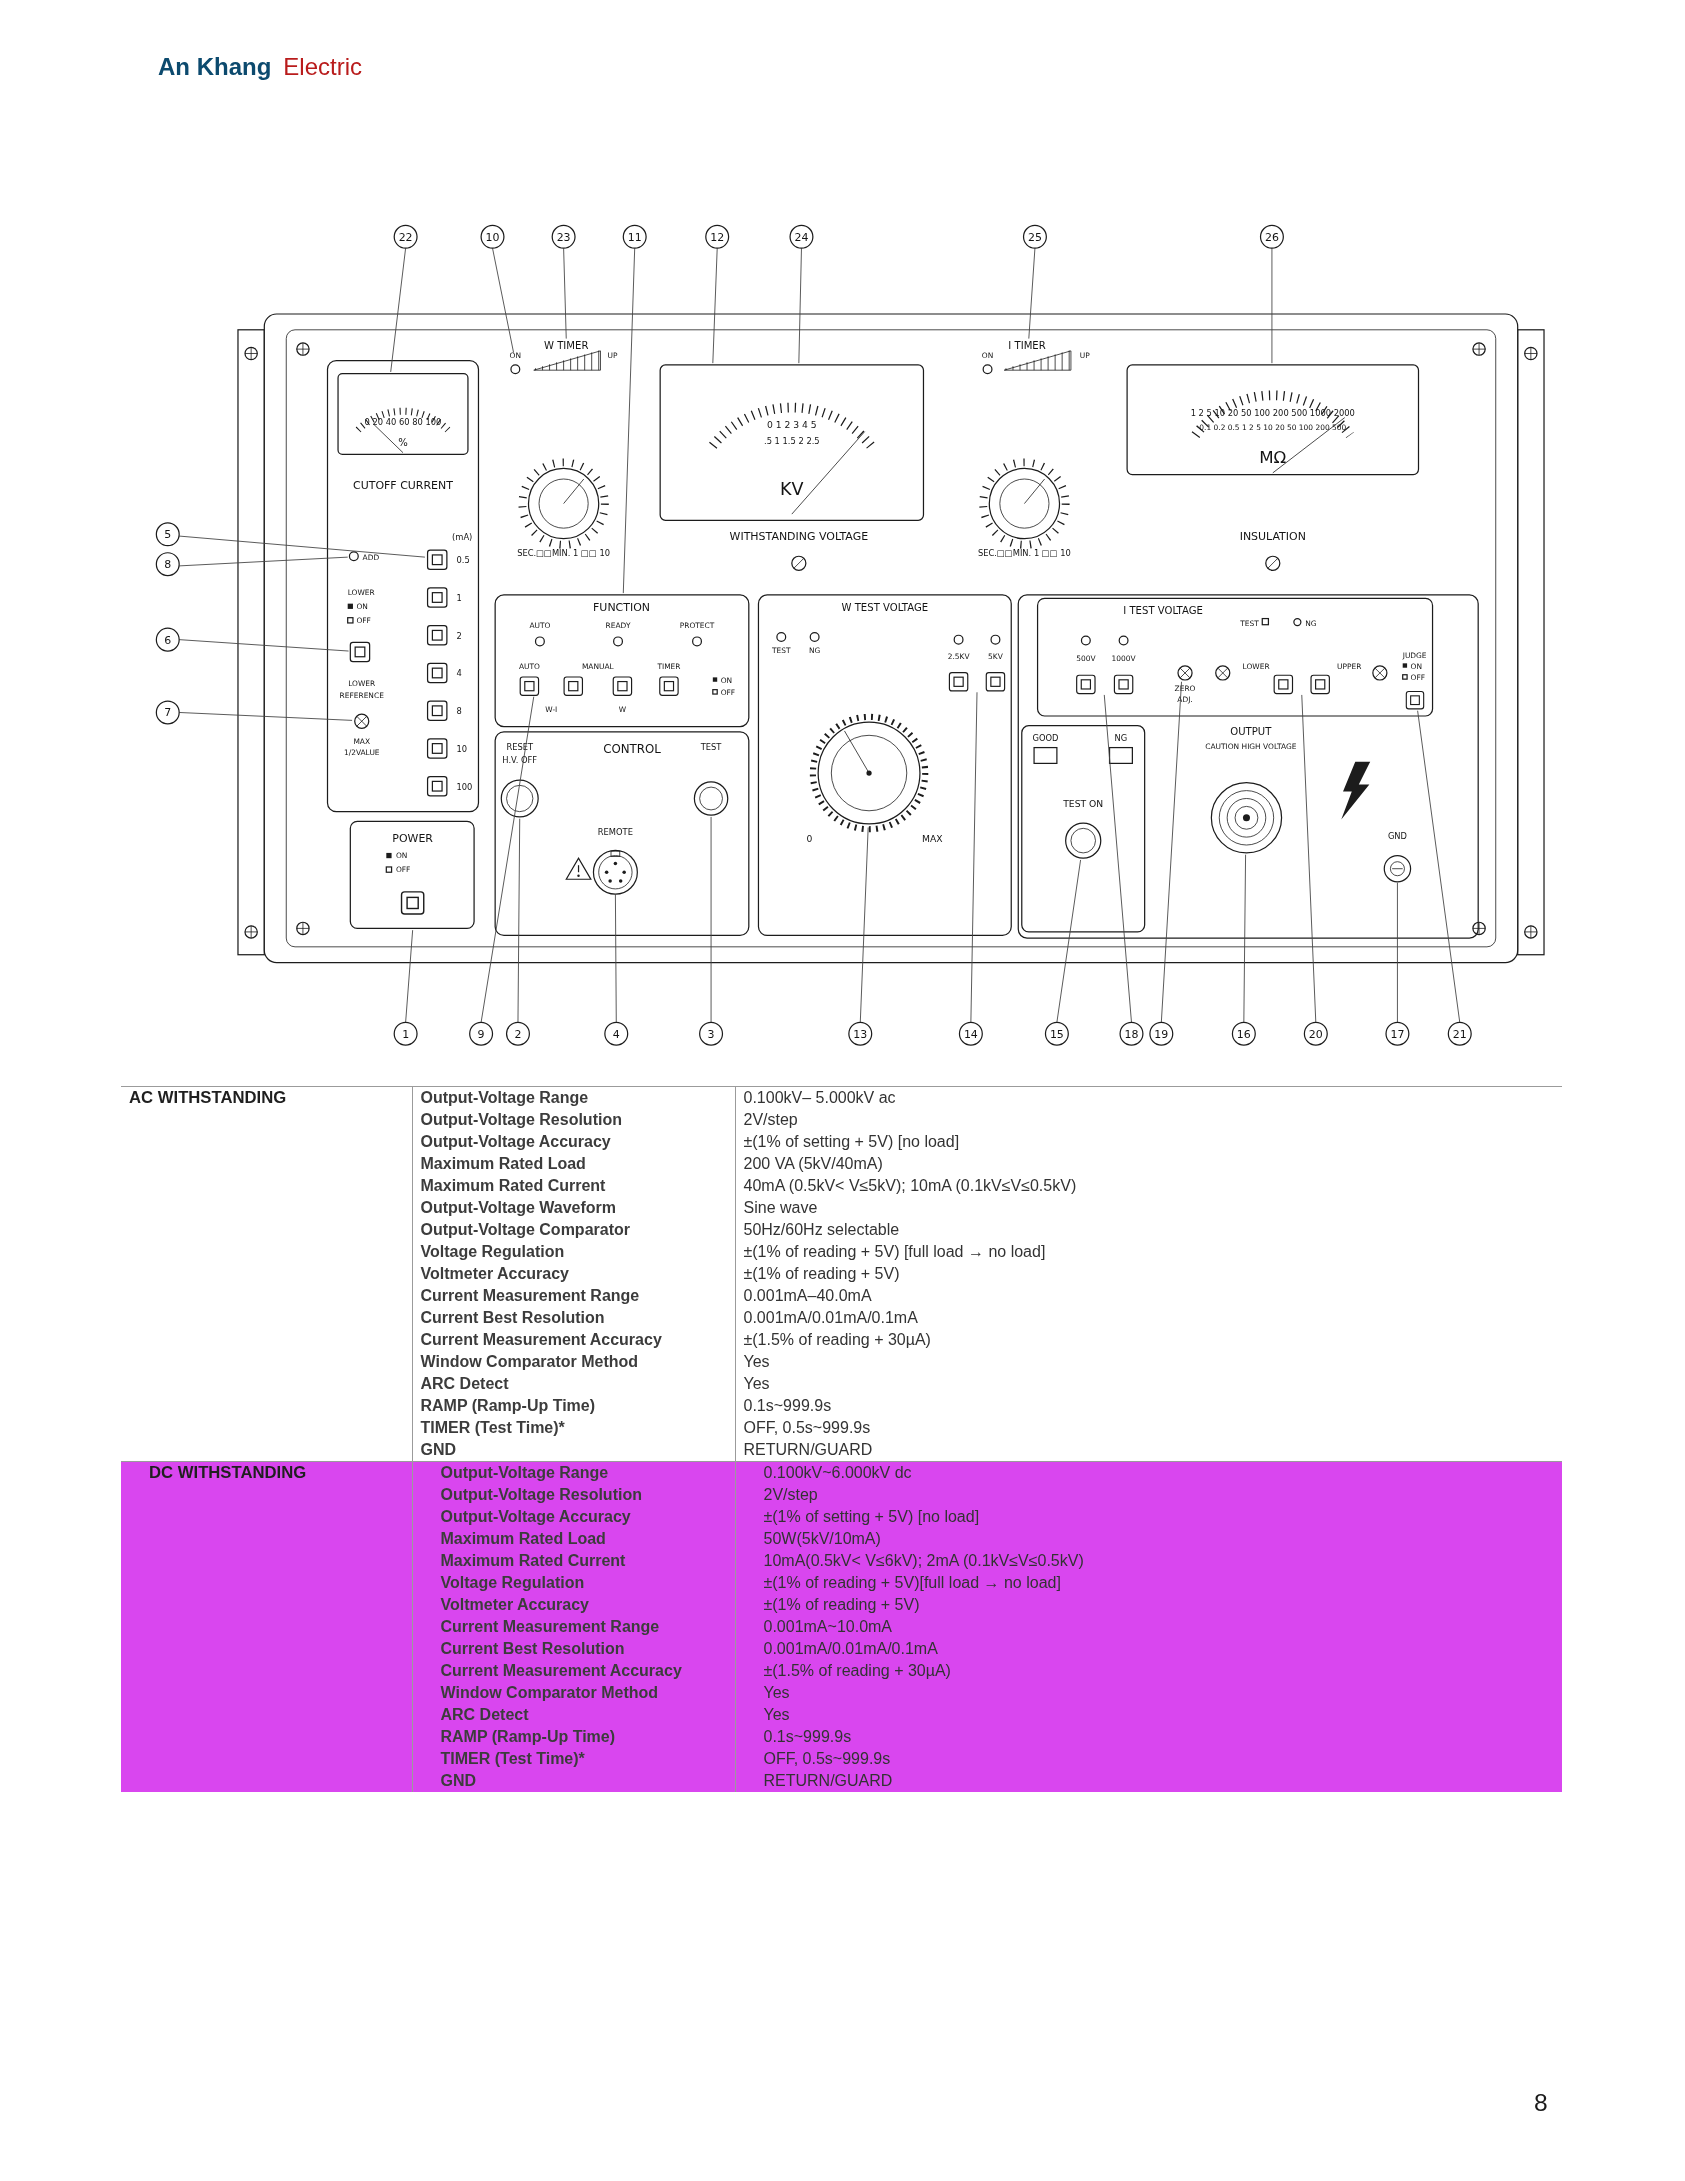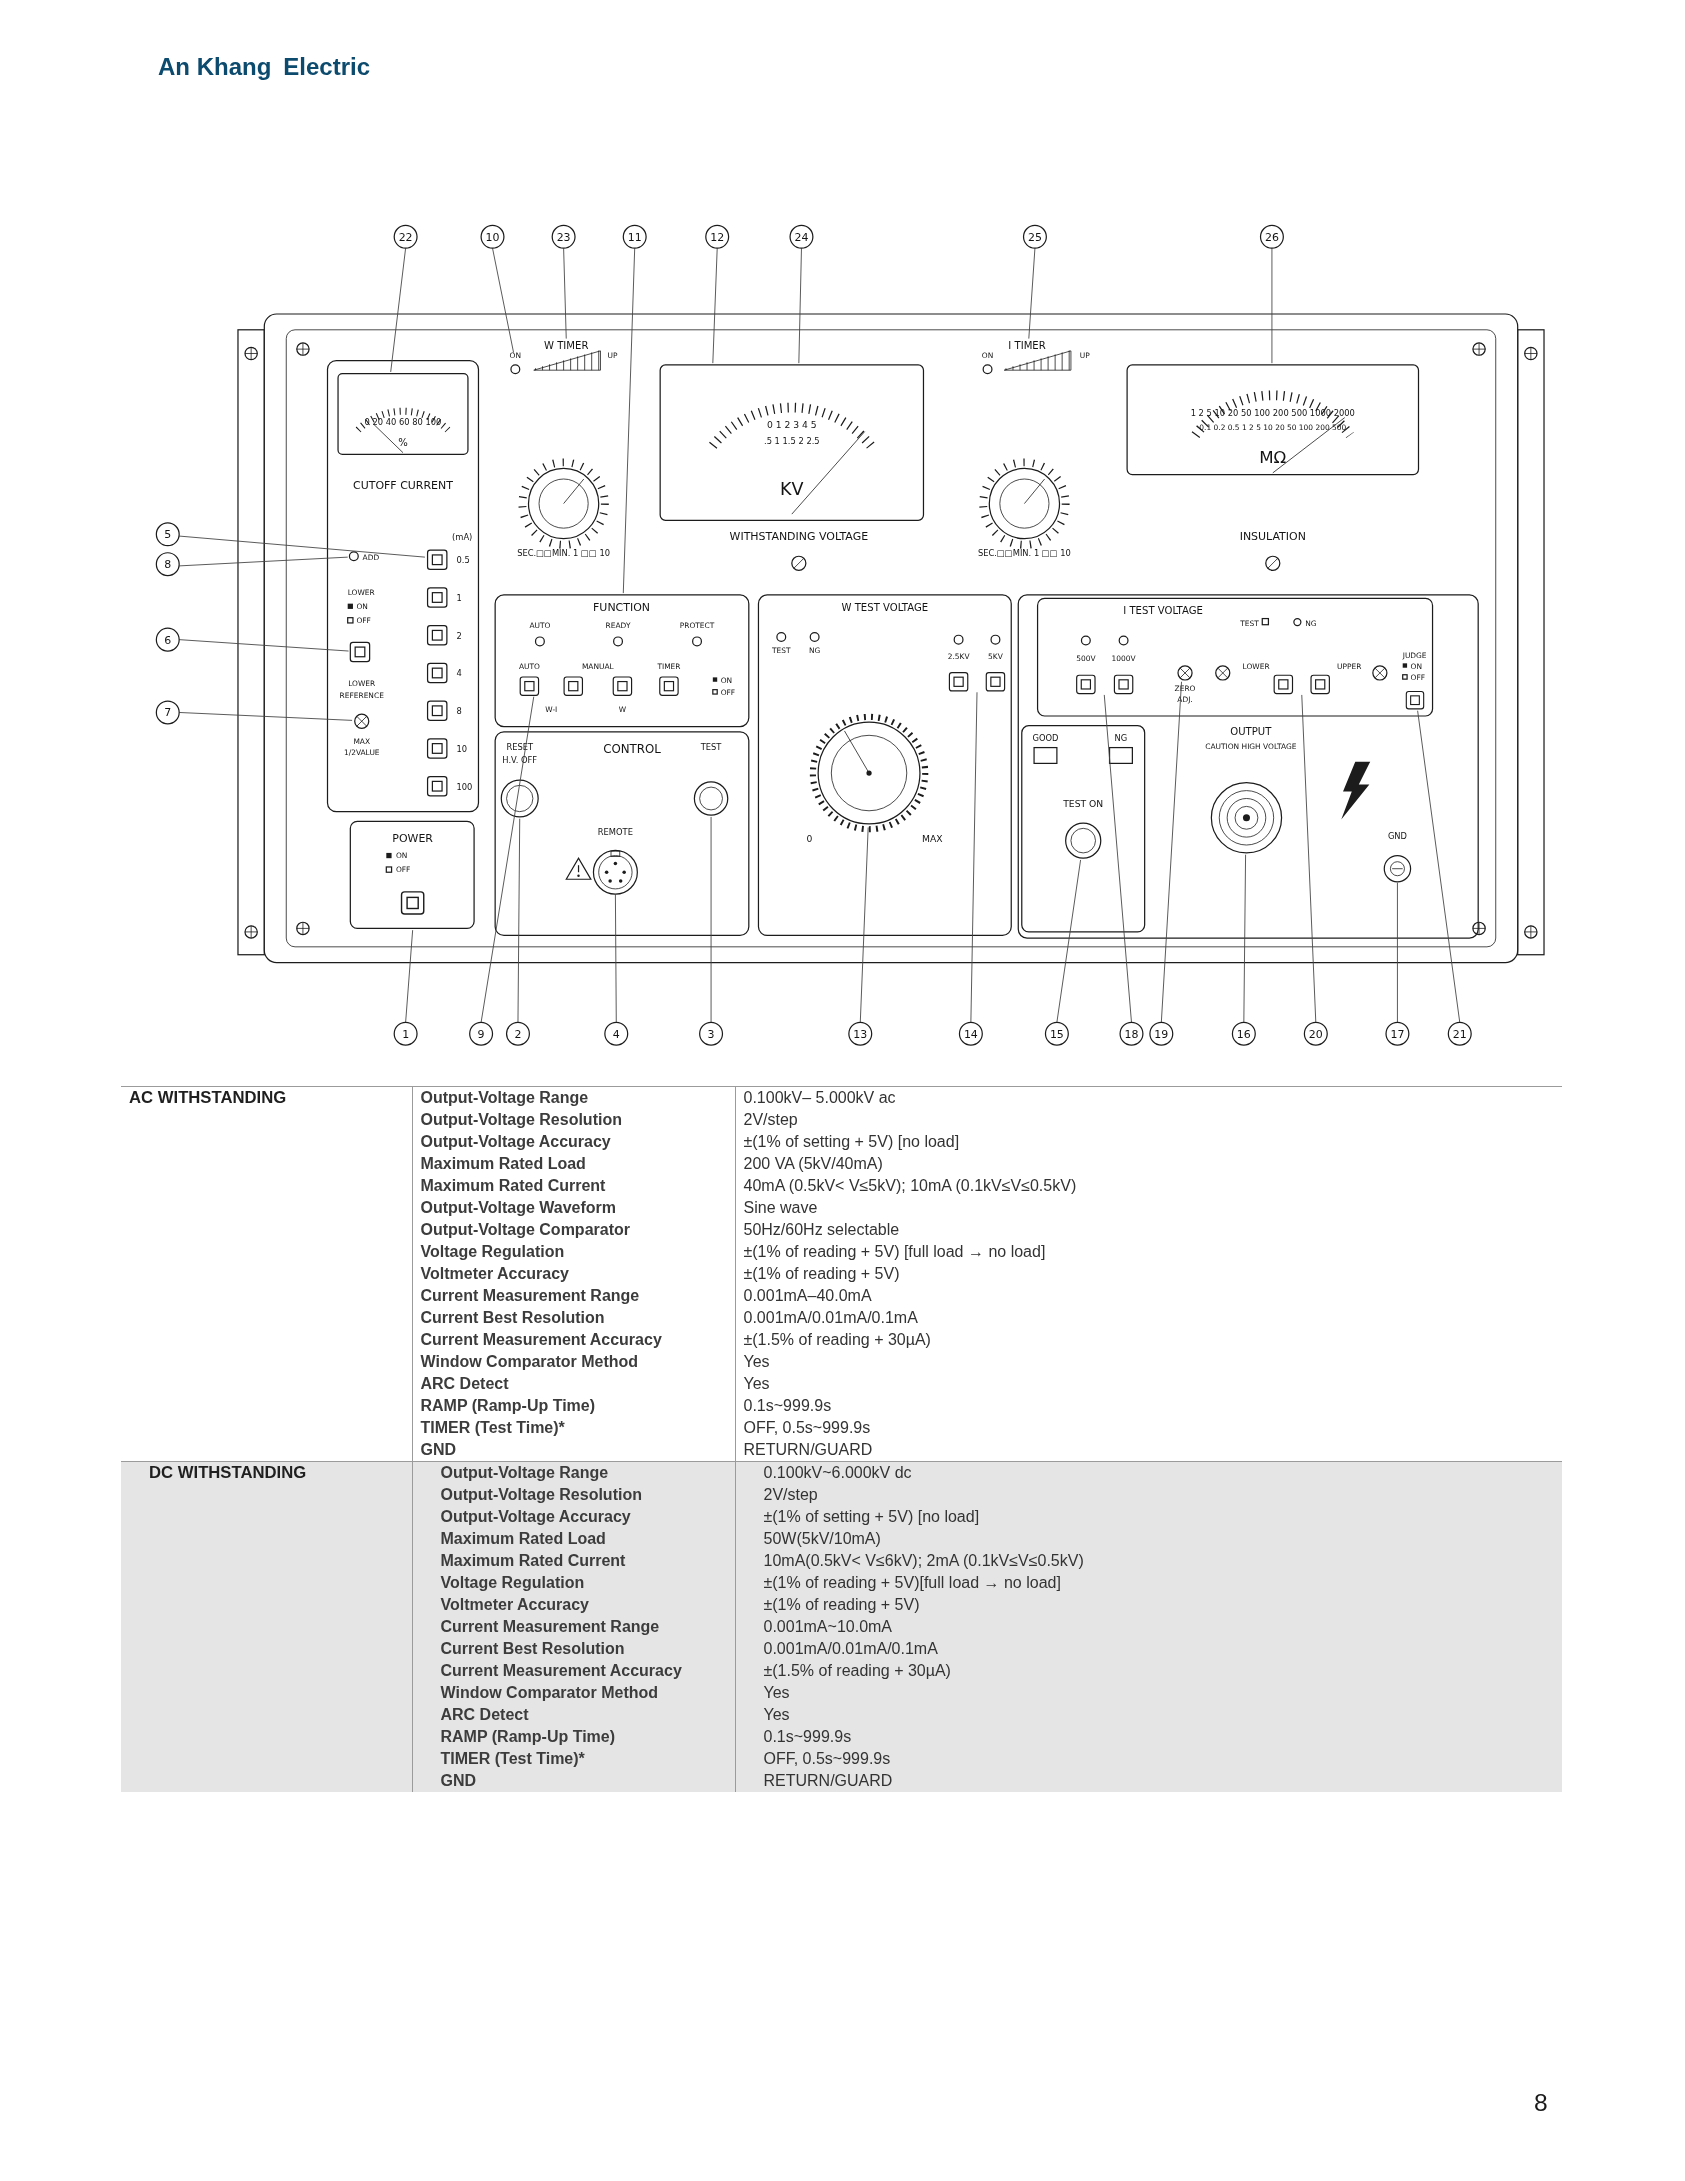--- a/index.html
+++ b/index.html
@@ -6,21 +6,21 @@
   body{width:1685px;height:2181px;position:relative;font-family:"Liberation Sans",sans-serif;color:#222;}
 
   
   .logo{position:absolute;left:158px;top:51px;width:263px;}
   .logo-mark{position:relative;height:88px;}
   .logo-a,.logo-k{font-weight:bold;font-size:84px;line-height:81px;color:#2f9e41;display:inline-block;font-family:"Liberation Sans",sans-serif;}
   .logo-k{margin-left:30px;}
   .logo-slash{position:absolute;left:56px;top:5.3px;width:12.3px;height:74px;background:#e2231a;transform:rotate(18deg);}
   .logo-name{font-size:24px;margin-top:1.8px;}
   .logo-name .nb{color:#0c4a6e;font-weight:bold;}
-  .logo-name .nl{color:#0c4a6e;font-weight:bold;margin-left:5.3px;}
+  .logo-name .nl{color:#b91c1c;font-weight:normal;margin-left:5.3px;}
 
   
   .diagram{position:absolute;left:123px;top:198px;}
   svg text{font-family:"DejaVu Sans",sans-serif;fill:#141414;}
   .t8{font-size:8.5px}.t9{font-size:9.5px}.t10{font-size:10.5px}.t11{font-size:11.5px}
   .t12{font-size:12.5px}.t13{font-size:13.5px}.t19{font-size:19px}.t20{font-size:20px}
   .mid{text-anchor:middle}.st{text-anchor:start}.en{text-anchor:end}
   .d-ln{fill:none;stroke:#1c1c1c;stroke-width:1.4}
   .d-thin{fill:none;stroke:#1c1c1c;stroke-width:0.9}
   .d-fw{fill:#fff;stroke:#1c1c1c;stroke-width:1.4}
@@ -32,21 +32,21 @@
   .lead{stroke:#444;stroke-width:1;fill:none}
 
   
   .spec-wrap{position:absolute;left:121px;top:1086px;width:1441px;}
   table.spec{border-collapse:collapse;width:1441px;table-layout:fixed;font-size:16px;}
   table.spec td{padding:0 0 0 8px;line-height:22px;vertical-align:top;white-space:nowrap;overflow:hidden;}
   table.spec tbody{border-top:0.9px solid #9b9b9b;}
   td.cat{font-weight:bold;font-size:16.7px;color:#1f1f1f;padding-left:9.7px;padding-top:1.8px;margin-top:19px;}
   td.p{font-weight:bold;color:#3c3c3c;border-left:0.9px solid #9b9b9b;}
   td.v{color:#333;border-left:0.9px solid #9b9b9b;margin-top:36px;}
-  tbody.sec-dc td{background:#e5e5e5;padding-left:28px;}
+  tbody.sec-dc td{background:#d946ef;padding-left:28px;}
 
   .pageno{position:absolute;left:1534px;top:2089px;font-size:24.6px;color:#1a1a1a;}
 </style>
 </head>
 <body>
 
 <div class="logo">
   <div class="logo-name">
     <span class="nb">An Khang</span>
     <span class="nl">Electric</span>

